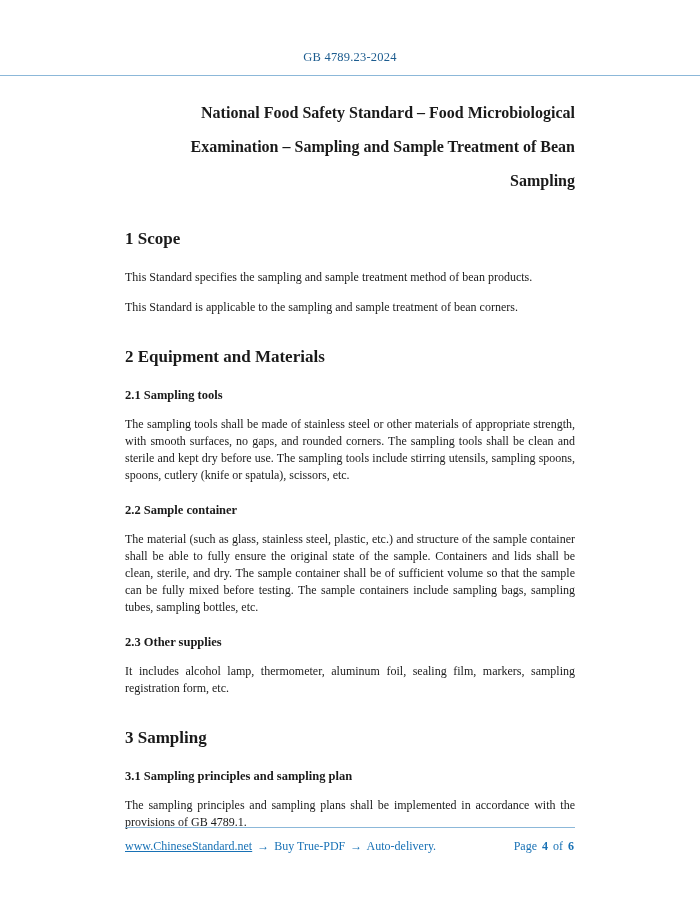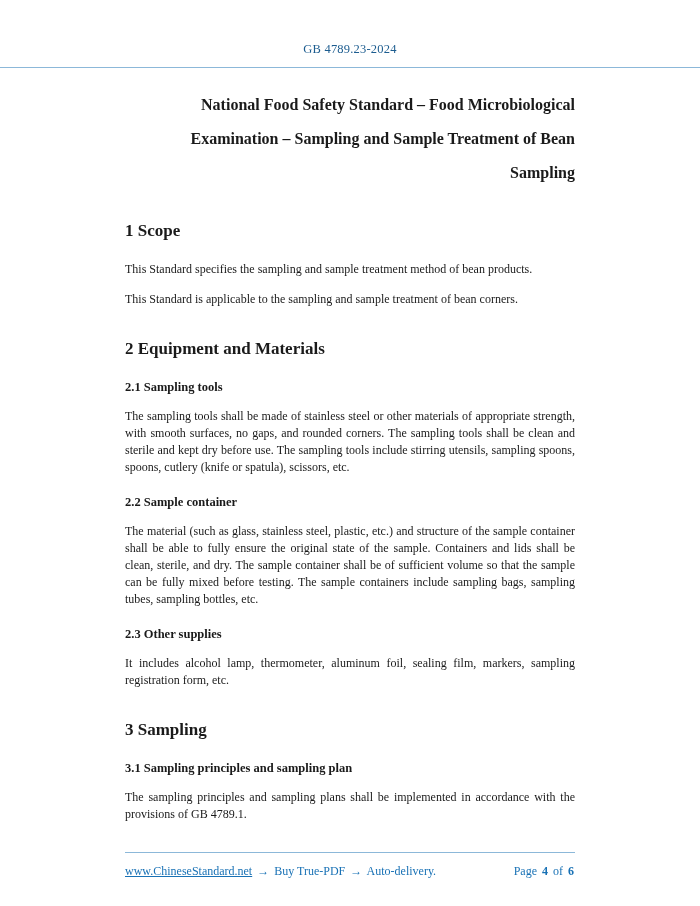--- a/index.html
+++ b/index.html
@@ -16,20 +16,21 @@
     color: #1a1a1a;
     overflow: hidden;
     box-sizing: border-box;
   }
   .content {
     margin: 0 125px;
     width: 450px;
   }
   .header {
     padding-top: 42px;
+    margin-top: 8px;
   }
   .doc-number {
     text-align: center;
     font-size: 12.5px;
     color: #1c5c8f;
     letter-spacing: 0.2px;
   }
   .header-rule {
     margin-top: 10px;
     border-top: 1px solid #8cb8d9;
@@ -57,21 +58,21 @@
   }
   p.body-text {
     font-size: 12px;
     line-height: 17px;
     margin: 13px 0;
     text-align: justify;
   }
   .footer {
     position: absolute;
     left: 125px;
-    top: 852px;
+    top: 827px;
     width: 450px;
     border-top: 1px solid #8cb8d9;
     padding-top: 11px;
     display: flex;
     justify-content: space-between;
     align-items: baseline;
     font-size: 12px;
     color: #1871b5;
   }
   .footer-left { white-space: nowrap; }

